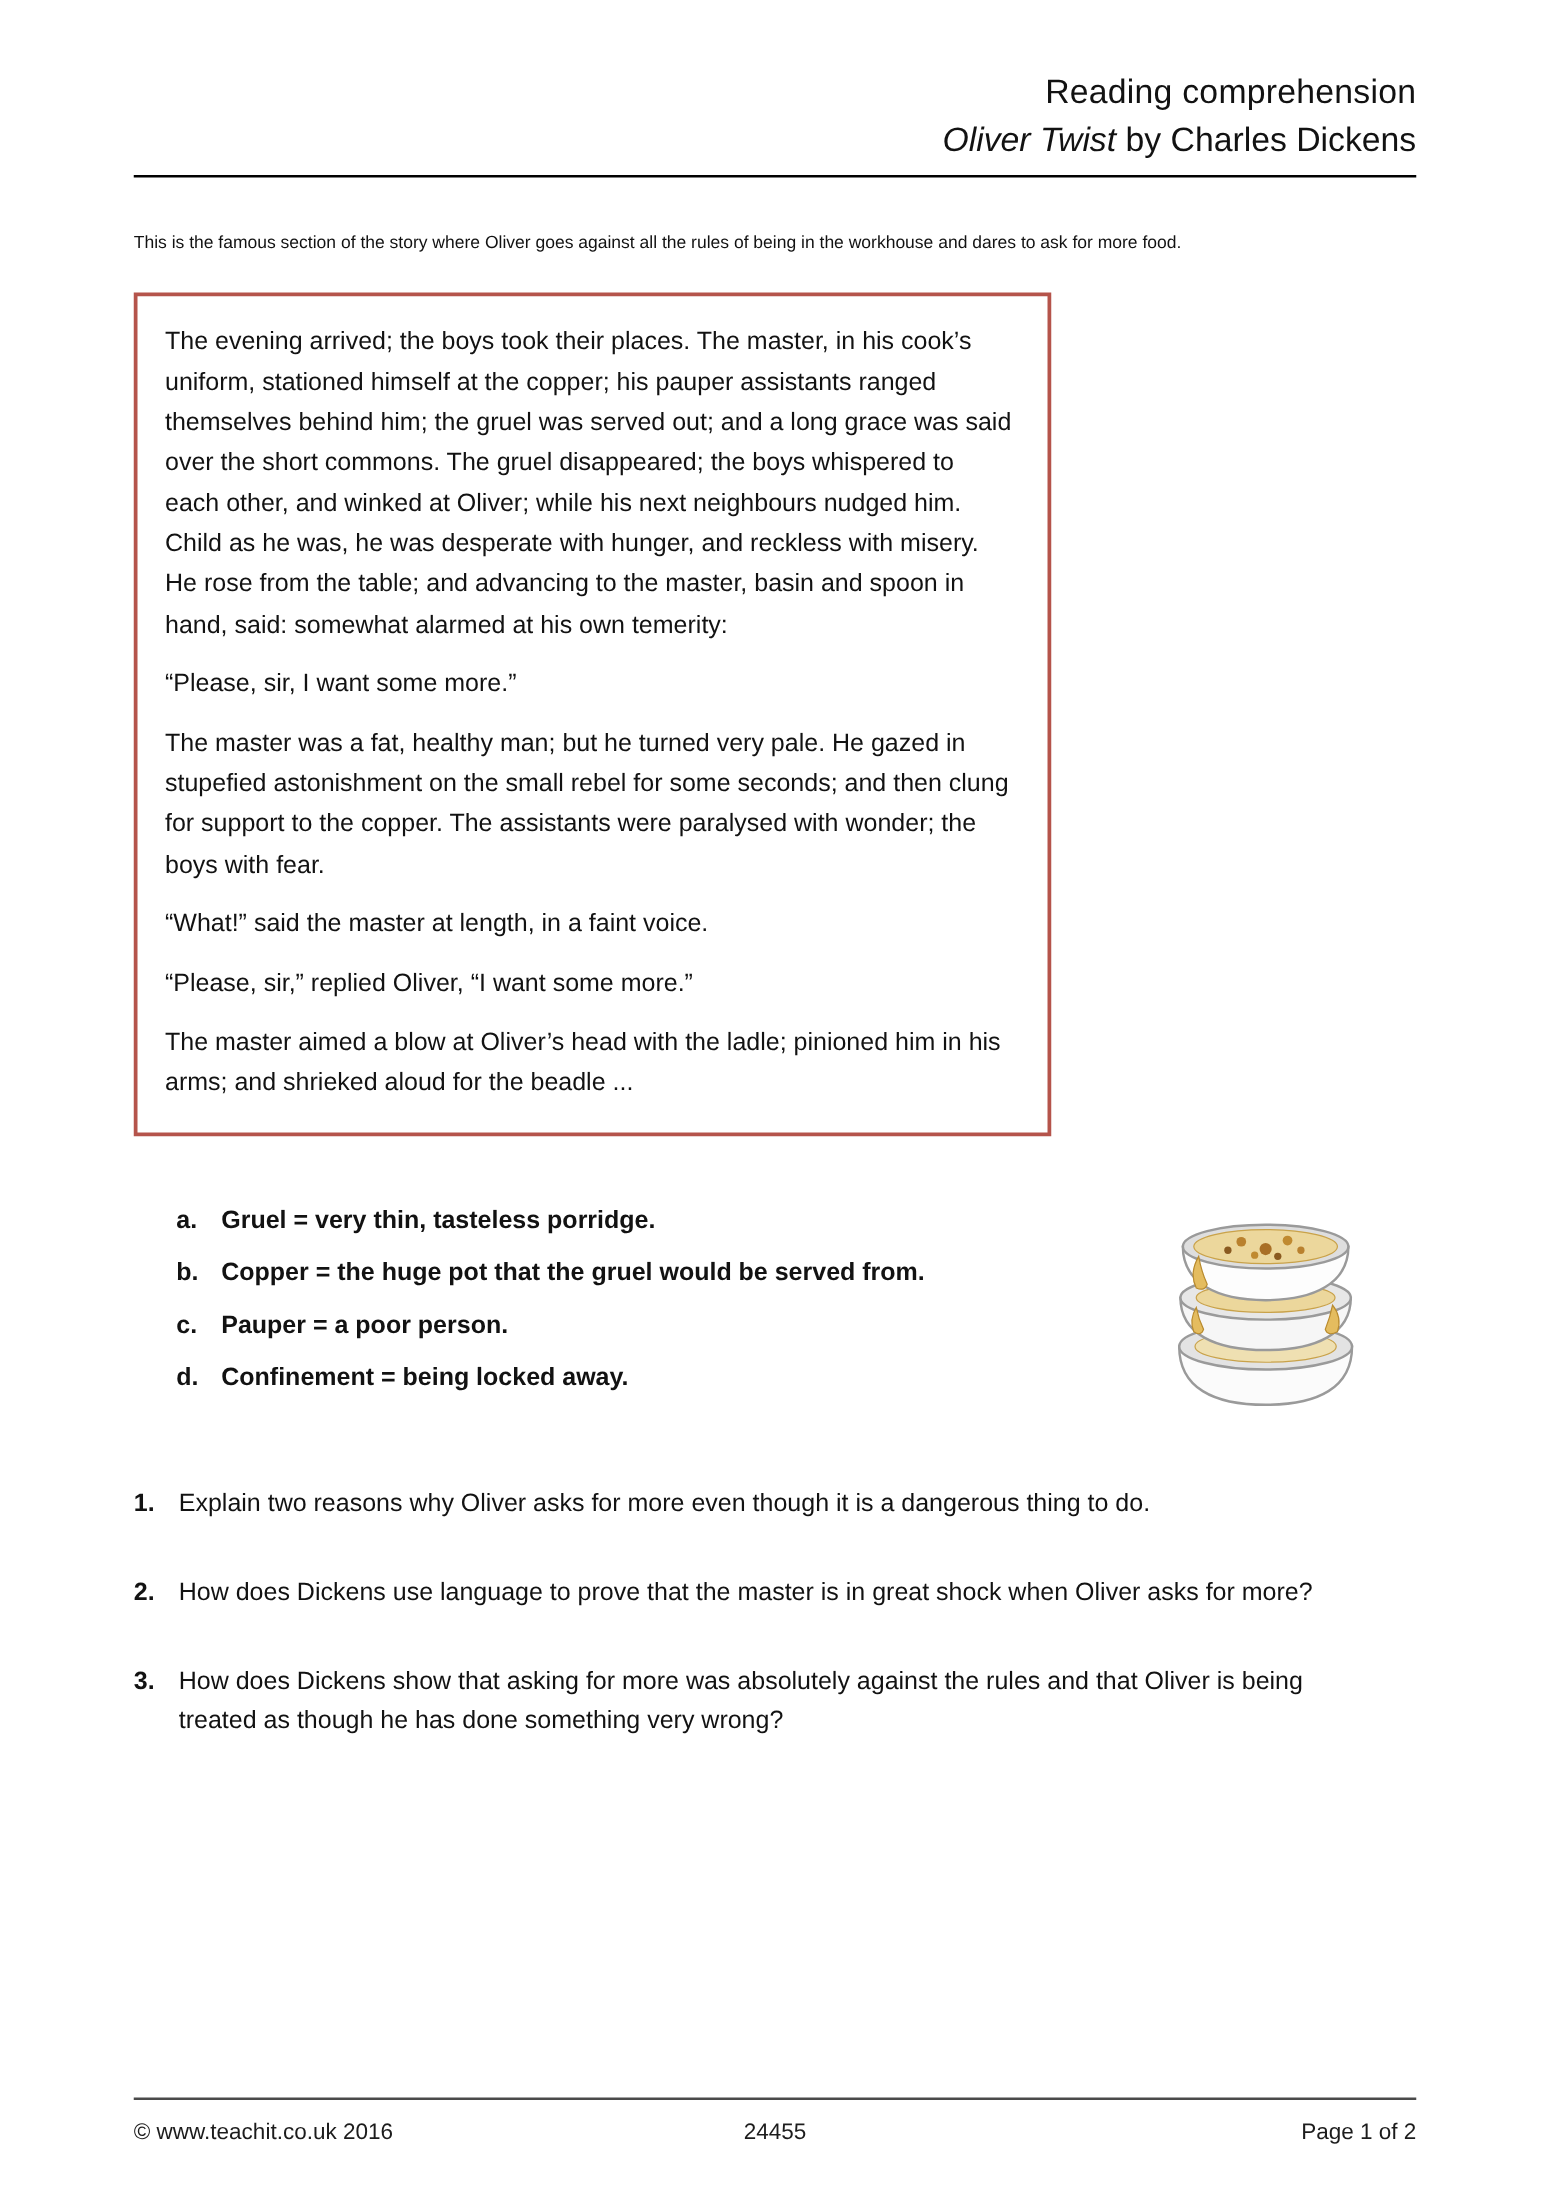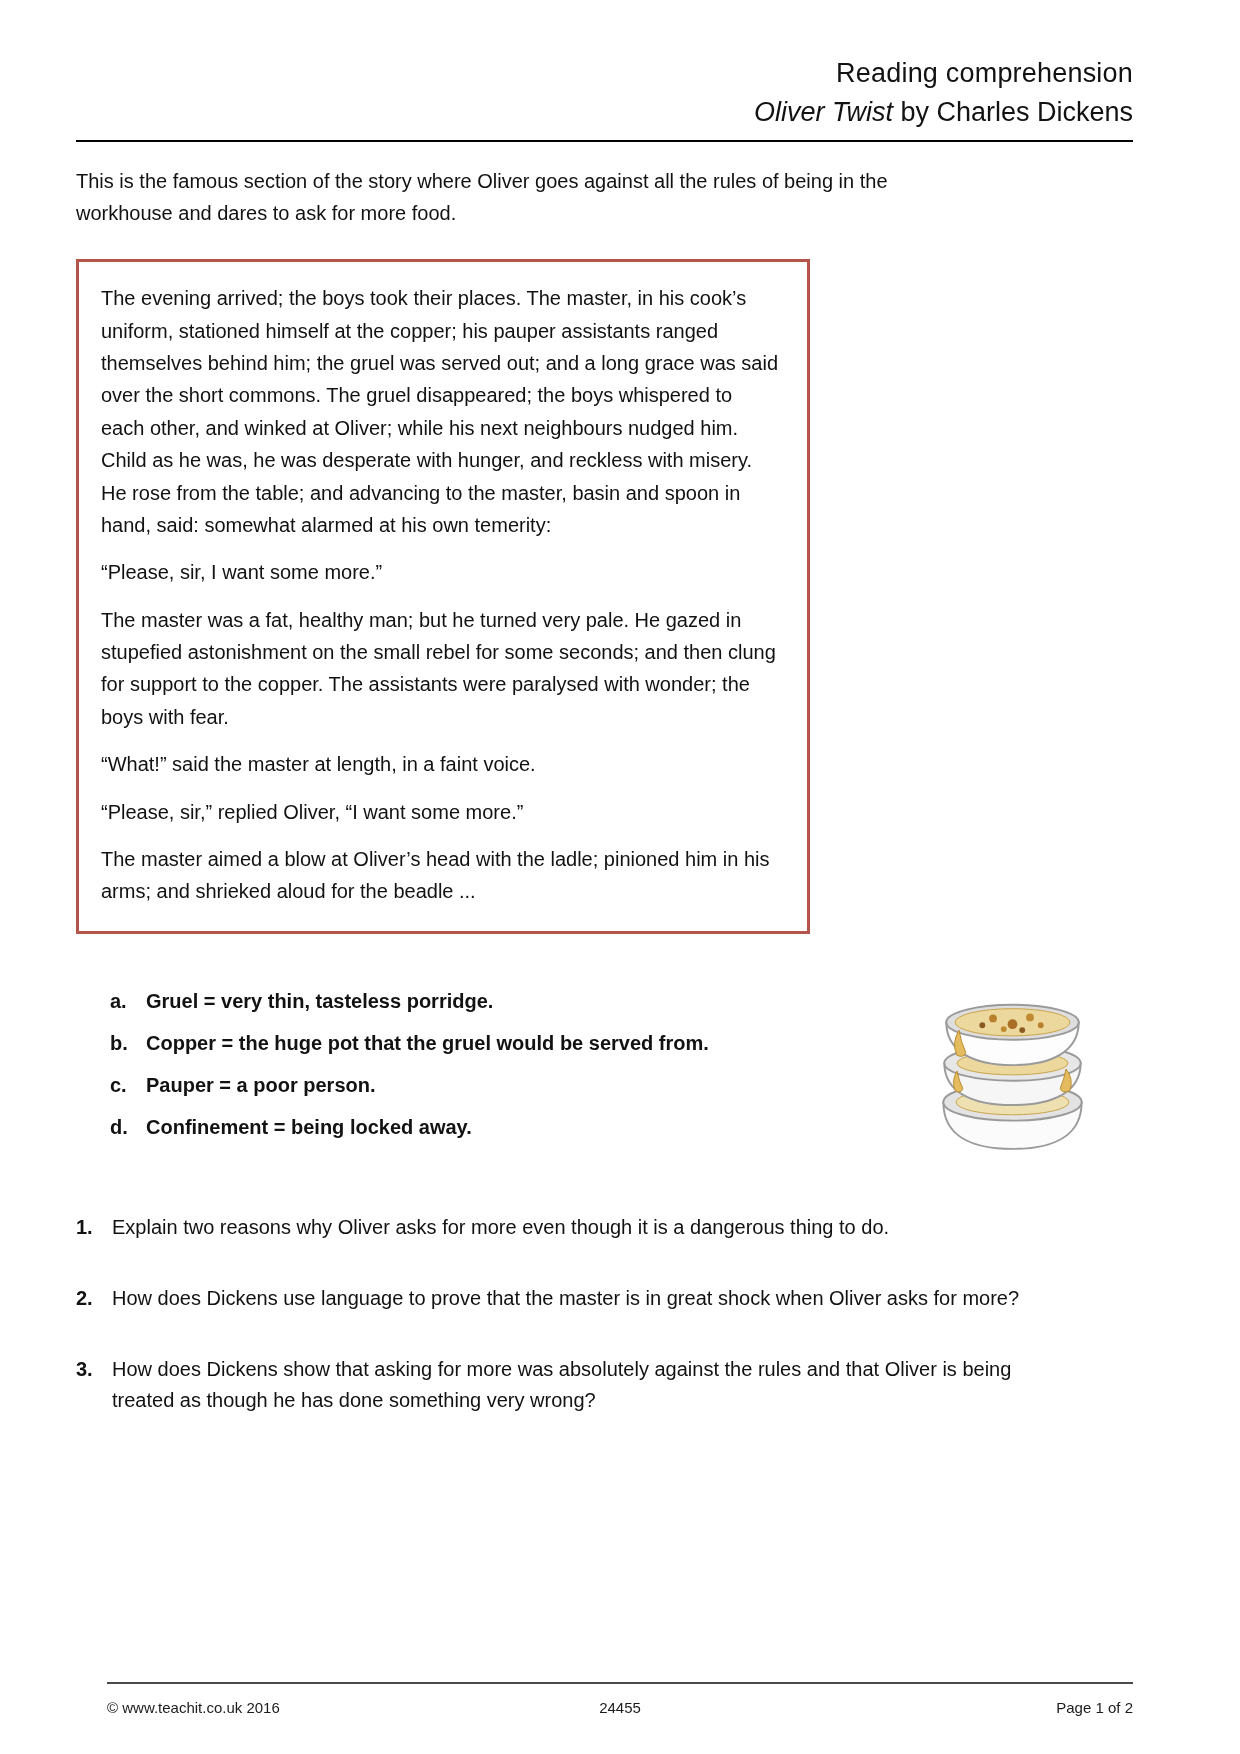--- a/index.html
+++ b/index.html
@@ -7,21 +7,21 @@
   body {
     font-family: "Liberation Sans", sans-serif;
     color: #121212;
   }
   .page {
     position: relative;
     width: 1240px;
     height: 1754px;
     margin: 0 auto;
     background: #ffffff;
-    padding: 58px 107px 0 76px;
+    padding: 58px 107px 0 107px;
     overflow: hidden;
   }
   
   .header { text-align: right; }
   .header .line1 {
     font-size: 27px;
     font-weight: 400;
     letter-spacing: 0.2px;
   }
   .header .line2 {
@@ -30,22 +30,22 @@
     margin-top: 8px;
   }
   .header .line2 .italic { font-style: italic; margin-left: 16px; }
   .header-rule {
     border: none;
     border-top: 2px solid #000000;
     margin-top: 12px;
   }
   
   .intro {
-    margin-top: 24px;
-    font-size: 20px;
+    margin-top: 40px;
+    font-size: 14px;
     line-height: 1.58;
     max-width: 900px;
   }
   
   .excerpt-box {
     margin-top: 30px;
     width: 734px;
     border: 3px solid #b5544b;
     padding: 20px 26px 8px 22px;
   }
@@ -92,21 +92,21 @@
   .footer {
     position: absolute;
     left: 107px;
     right: 107px;
     bottom: 38px;
     border-top: 2px solid #4a4a4a;
     padding-top: 15px;
     display: flex;
     justify-content: space-between;
     align-items: baseline;
-    font-size: 15px;
+    font-size: 18px;
     color: #1c1c1c;
   }
   .footer .f-center { position: absolute; left: 0; right: 0; text-align: center; }
   .footer .f-left, .footer .f-right { position: relative; z-index: 1; background: #fff; }
 </style>
 </head>
 <body>
 
 <div class="page">
 

